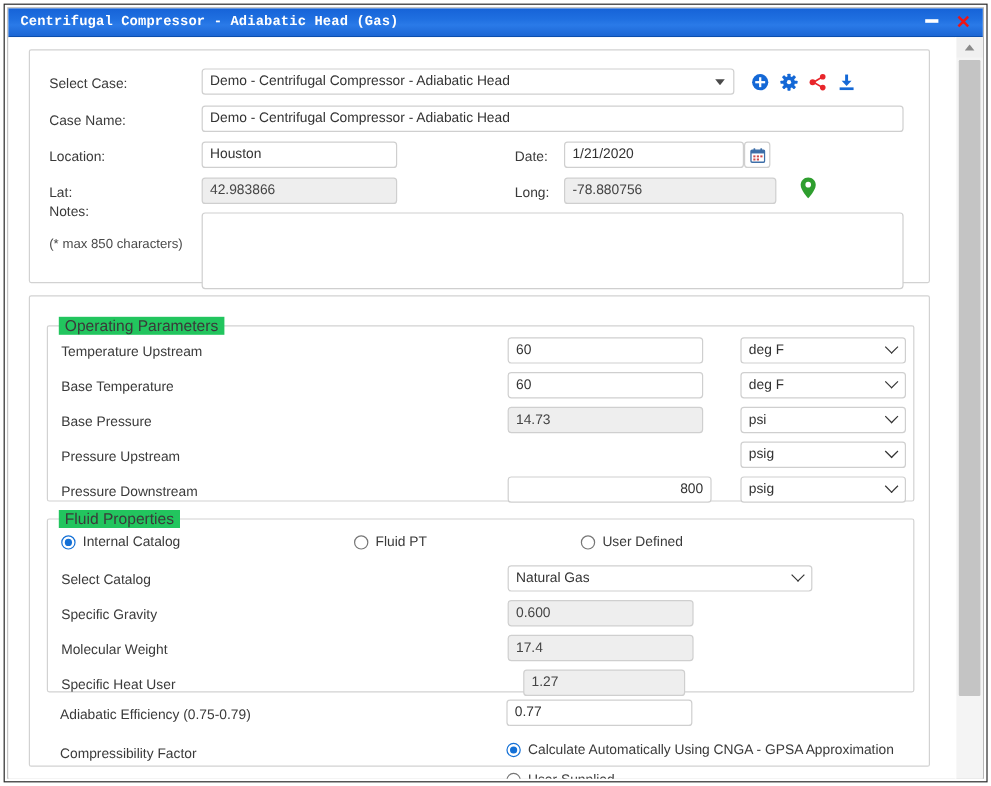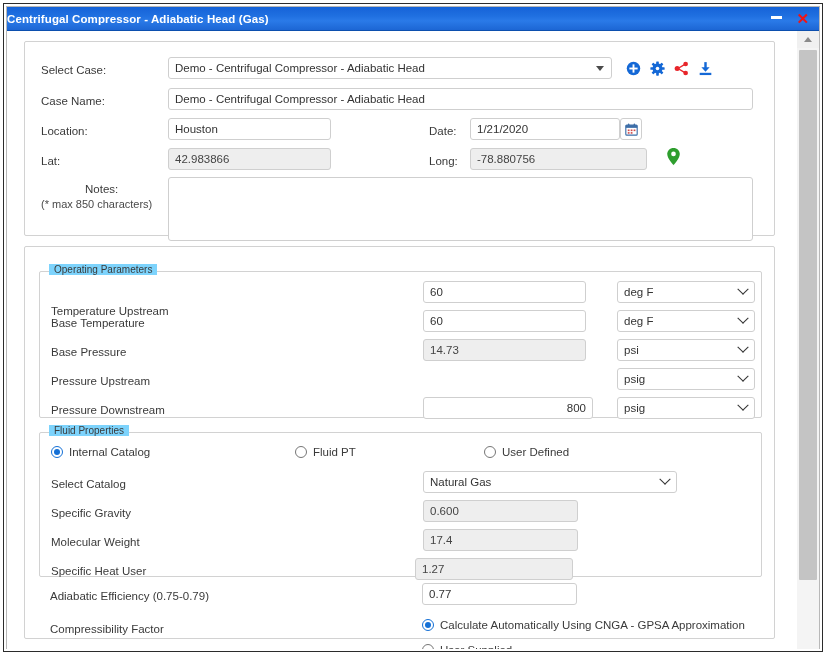--- a/index.html
+++ b/index.html
@@ -34,22 +34,24 @@
     width: 100%; height: 24px;
     background: linear-gradient(to bottom, #1663d8 0%, #1f6fe0 38%, #2a7ae8 60%, #1c66d4 100%);
     border-bottom: 1px solid #0c4fae;
     display: flex;
     align-items: center;
   }
   .titlebar-text {
     color: #ffffff;
     font-size: 11.5px;
     font-weight: bold;
+    padding-left: 10px;
     letter-spacing: .1px;
     white-space: nowrap;
+    font-family: Liberation Mono, monospace;
   }
   .titlebar-controls {
     margin-left: auto;
     display: flex;
     align-items: center;
     gap: 14px;
     padding-right: 10px;
   }
   .btn-min {
     width: 11px; height: 3px;
@@ -116,23 +118,23 @@
 
   
   .groupbox {
     position: absolute;
     border: 1px solid #d2d2d2;
     border-radius: 2px;
   }
   .groupbox-legend {
     position: absolute;
     top: -8px; left: 9px;
-    background: #7dd3fc;
+    background: #22c55e;
     padding: 0 5px;
-    font-size: 10px;
+    font-size: 13px;
     color: #3a3a3a;
     white-space: nowrap;
   }
   #gb-operating { left: 14px; top: 24px; width: 723px; height: 147px; }
   #gb-fluid     { left: 14px; top: 185px; width: 723px; height: 145px; }
 
   
   .lbl {
     position: absolute;
     font-size: 11.5px;
@@ -355,31 +357,31 @@
 
       <div class="lbl" style="left:404px; top:112px;">Long:</div>
       <input class="inp readonly" style="left: 445px; top: 106px; width: 177px;" value="-78.880756">
       <span class="pin" style="left:641px; top:105px;">
         <svg width="15" height="19" viewBox="0 0 16 20">
           <path d="M8 0.8 C4.2 0.8 1.3 3.7 1.3 7.4 C1.3 12.2 8 19.3 8 19.3 C8 19.3 14.7 12.2 14.7 7.4 C14.7 3.7 11.8 0.8 8 0.8 Z" fill="#2e9e2e"></path>
           <circle cx="8" cy="7.2" r="2.5" fill="#ffffff"></circle>
         </svg>
       </span>
 
-      <div class="lbl" style="left:16px; top:140px;margin-left:44px;">Notes:</div>
+      <div class="lbl" style="left:16px; top:128px;">Notes:</div>
       <div class="lbl-sub" style="left:16px; top:156px;">(* max 850 characters)</div>
       <textarea class="inp tall" style="left: 143px; top: 135px; width: 585px;" placeholder=""></textarea>
     </div>
 
     <div class="panel" id="panel-params">
 
       <div class="groupbox" id="gb-operating">
         <div class="groupbox-legend">Operating Parameters</div>
 
-        <div class="lbl" style="left:11px; top:15px;margin-top:17px;">Temperature Upstream</div>
+        <div class="lbl" style="left:11px; top:15px;">Temperature Upstream</div>
         <input class="inp" style="left: 383px; top: 9px; width: 163px;" value="60">
         <div class="dd" style="left:577px; top:9px; width:138px;">
           <div class="dd-text">deg F</div>
           <div class="dd-arrow chev"></div>
         </div>
 
         <div class="lbl" style="left:11px; top:44px;">Base Temperature</div>
         <input class="inp" style="left: 383px; top: 38px; width: 163px;" value="60">
         <div class="dd" style="left:577px; top:38px; width:138px;">
           <div class="dd-text">deg F</div>
@@ -429,21 +431,21 @@
           <div class="dd-arrow chev"></div>
         </div>
 
         <div class="lbl" style="left:11px; top:73px;">Specific Gravity</div>
         <input class="inp readonly" style="left: 383px; top: 67px; width: 155px;" value="0.600">
 
         <div class="lbl" style="left:11px; top:102px;">Molecular Weight</div>
         <input class="inp readonly" style="left: 383px; top: 96px; width: 155px;" value="17.4">
 
         <div class="lbl" style="left:11px; top:131px;">Specific Heat User</div>
-        <input class="inp readonly" style="left: 375px; top: 125px; width: 158px;" value="1.27">
+        <input class="inp readonly" style="left: 396px; top: 125px; width: 135px;" value="1.27">
       </div>
 
       <div class="lbl" style="left:25px; top:342px;">Adiabatic Efficiency (0.75-0.79)</div>
       <input class="inp" style="left: 397px; top: 336px; width: 155px;" value="0.77">
 
       <div class="lbl" style="left:25px; top:375px;">Compressibility Factor</div>
       <div class="radio-wrap" style="left:397px; top:372px;">
         <span class="radio on"></span>
         <span class="radio-label">Calculate Automatically Using CNGA - GPSA Approximation</span>
       </div>

